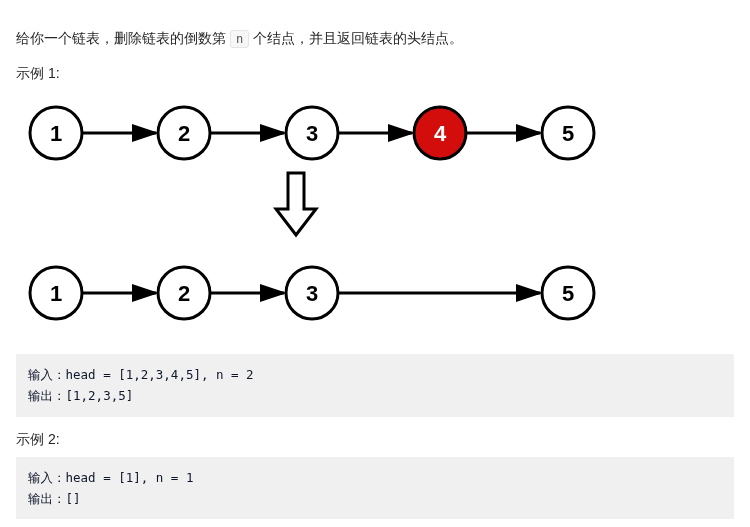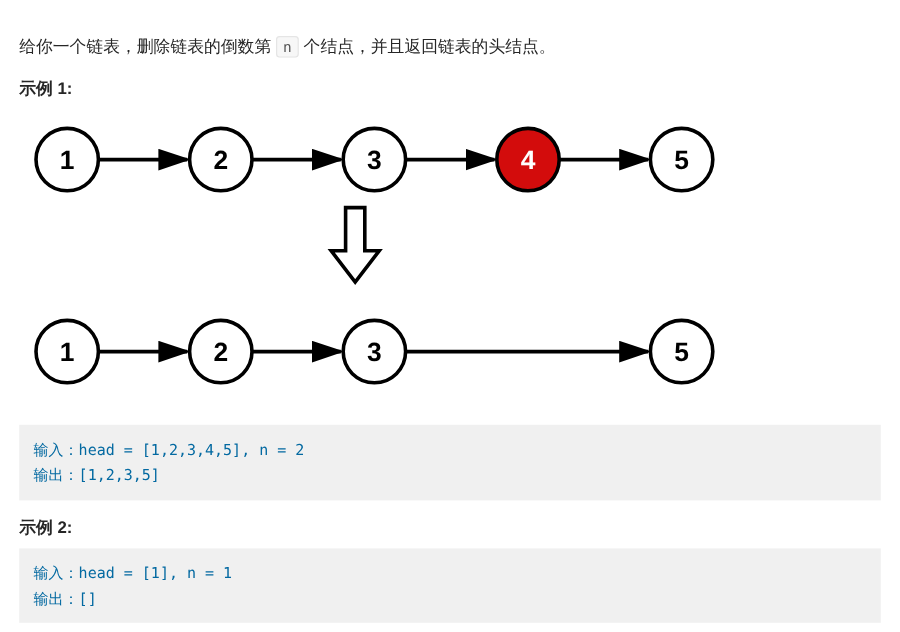--- a/index.html
+++ b/index.html
@@ -16,29 +16,29 @@
   .problem-desc { line-height: 1.8; }
   .inline-code {
     background: #f7f7f7;
     border: 1px solid #e5e5e5;
     border-radius: 3px;
     padding: 1px 5px;
     font-family: Menlo, Consolas, monospace;
     font-size: 12px;
     color: #555;
   }
-  .example-heading { font-weight: 700; margin: 14px 0 8px; }
+  .example-heading { font-weight: 400; margin: 14px 0 8px; }
   .diagram { margin: 10px 0 18px; }
   .codeblock {
     background: #f0f0f0;
     padding: 10px 12px;
     font-family: Menlo, Consolas, monospace;
     font-size: 12.5px;
     line-height: 1.7;
-    color: #0369a1;
+    color: #0f172a;
     margin: 8px 0 14px;
     white-space: pre;
   }
   svg text {
     font-family: Arial, sans-serif;
     font-weight: 700;
   }
 </style>
 </head>
 <body>

